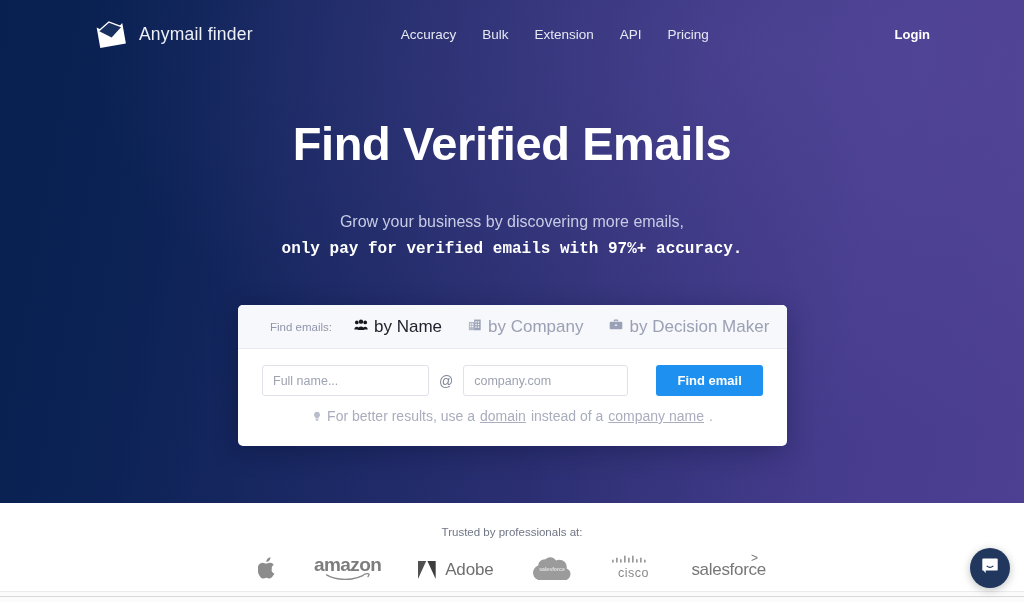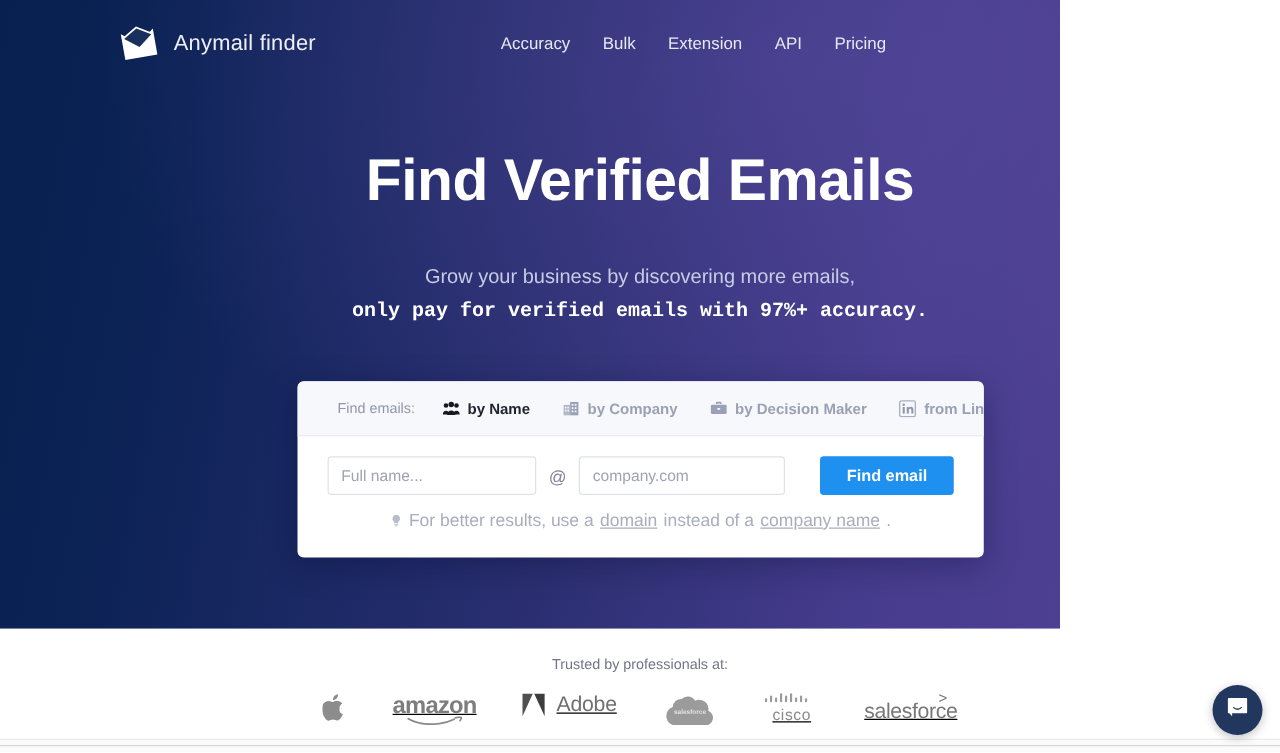--- a/index.html
+++ b/index.html
@@ -6,21 +6,21 @@
   * { box-sizing: border-box; margin: 0; padding: 0; }
   html, body {
     width: 1024px; height: 602px;
     font-family: "Liberation Sans", sans-serif;
     overflow: hidden; background: #ffffff;
   }
   .page { position: relative; width: 1024px; height: 602px; }
 
   
   .hero {
-    position: absolute; left: 0; top: 0; width: 848px; height: 503px;
+    position: absolute; left: 0; top: 0; width: 1024px; height: 503px;
     background: linear-gradient(100deg, #07204e 0%, #0d2357 18%, #2b2f72 55%, #463c8d 82%, #4d3f92 100%);
     overflow: hidden;
   }
   .hero::after{
     content:""; position:absolute; inset:0;
     background: radial-gradient(ellipse at 75% 10%, rgba(96,80,165,.45), rgba(0,0,0,0) 62%);
     pointer-events:none;
   }
 
   
@@ -75,21 +75,21 @@
     box-shadow: 0 6px 26px rgba(4,10,40,.30);
     overflow: hidden;
   }
   .card-tabs {
     height: 44px; background: #f7f8fb; border-bottom: 1px solid #e9ebf2;
     display: flex; align-items: center; padding-left: 32px; gap: 0;
   }
   .find-label { color: #9195ab; font-size: 11.5px; margin-right: 22px; white-space: nowrap; }
   .tab {
     display: flex; align-items: flex-start; gap: 6px; margin-right: 26px;
-    font-size: 12px; font-weight: bold; color: #9ba0b4; cursor: pointer; white-space: nowrap;
+    font-size: 17px; font-weight: normal; color: #9ba0b4; cursor: pointer; white-space: nowrap;
   }
   .tab.active { color: #20242e; }
   .tab .ic { width: 14px; height: 14px; display: block; flex: 0 0 14px; }
 
   .card-body { padding: 16px 24px 0 24px; }
   .input-row { display: flex; align-items: center; }
   .tinput {
     height: 31px; border: 1px solid #dfe2ea; border-radius: 3px;
     background: #fff; font-size: 12.5px; color: #3b3f4c;
     padding: 0 10px; font-family: "Liberation Sans", sans-serif; outline: none;
@@ -113,21 +113,21 @@
 
   
   .trusted {
     position: absolute; left: 0; top: 503px; width: 1024px; height: 88px;
     background: #ffffff; text-align: center;
   }
   .trusted-title { padding-top: 23px; color: #6f7585; font-size: 11.5px; }
   .logos {
     margin-top: 16px; display: flex; align-items: center; justify-content: center; gap: 36px;
   }
-  .logo { display: flex; align-items: flex-start; justify-content: center; height: 26px; text-decoration: underline; }
+  .logo { display: flex; align-items: flex-end; justify-content: center; height: 26px; }
   .amazon-wrap { display: flex; flex-direction: column; align-items: center; }
   .amazon-txt { font-size: 19px; color: #7d7d7d; letter-spacing: -0.6px; font-weight: bold; }
   .amazon-smile { width: 52px; height: 7px; margin-top: -3px; }
   .adobe-wrap { display: flex; align-items: center; gap: 6px; }
   .adobe-txt { font-size: 17px; color: #6f6f6f; letter-spacing: -.2px; }
   .cisco-wrap { display: flex; flex-direction: column; align-items: center; gap: 1px; }
   .cisco-txt { font-size: 12.5px; color: #8a8a8a; letter-spacing: .5px; }
   .accenture-txt { font-size: 17px; color: #777; letter-spacing: -.3px; }
   .accenture-wrap { position: relative; padding-top: 5px; }
   .acc-caret { position: absolute; right: 8px; top: -3px; font-size: 12px; color: #777; }

